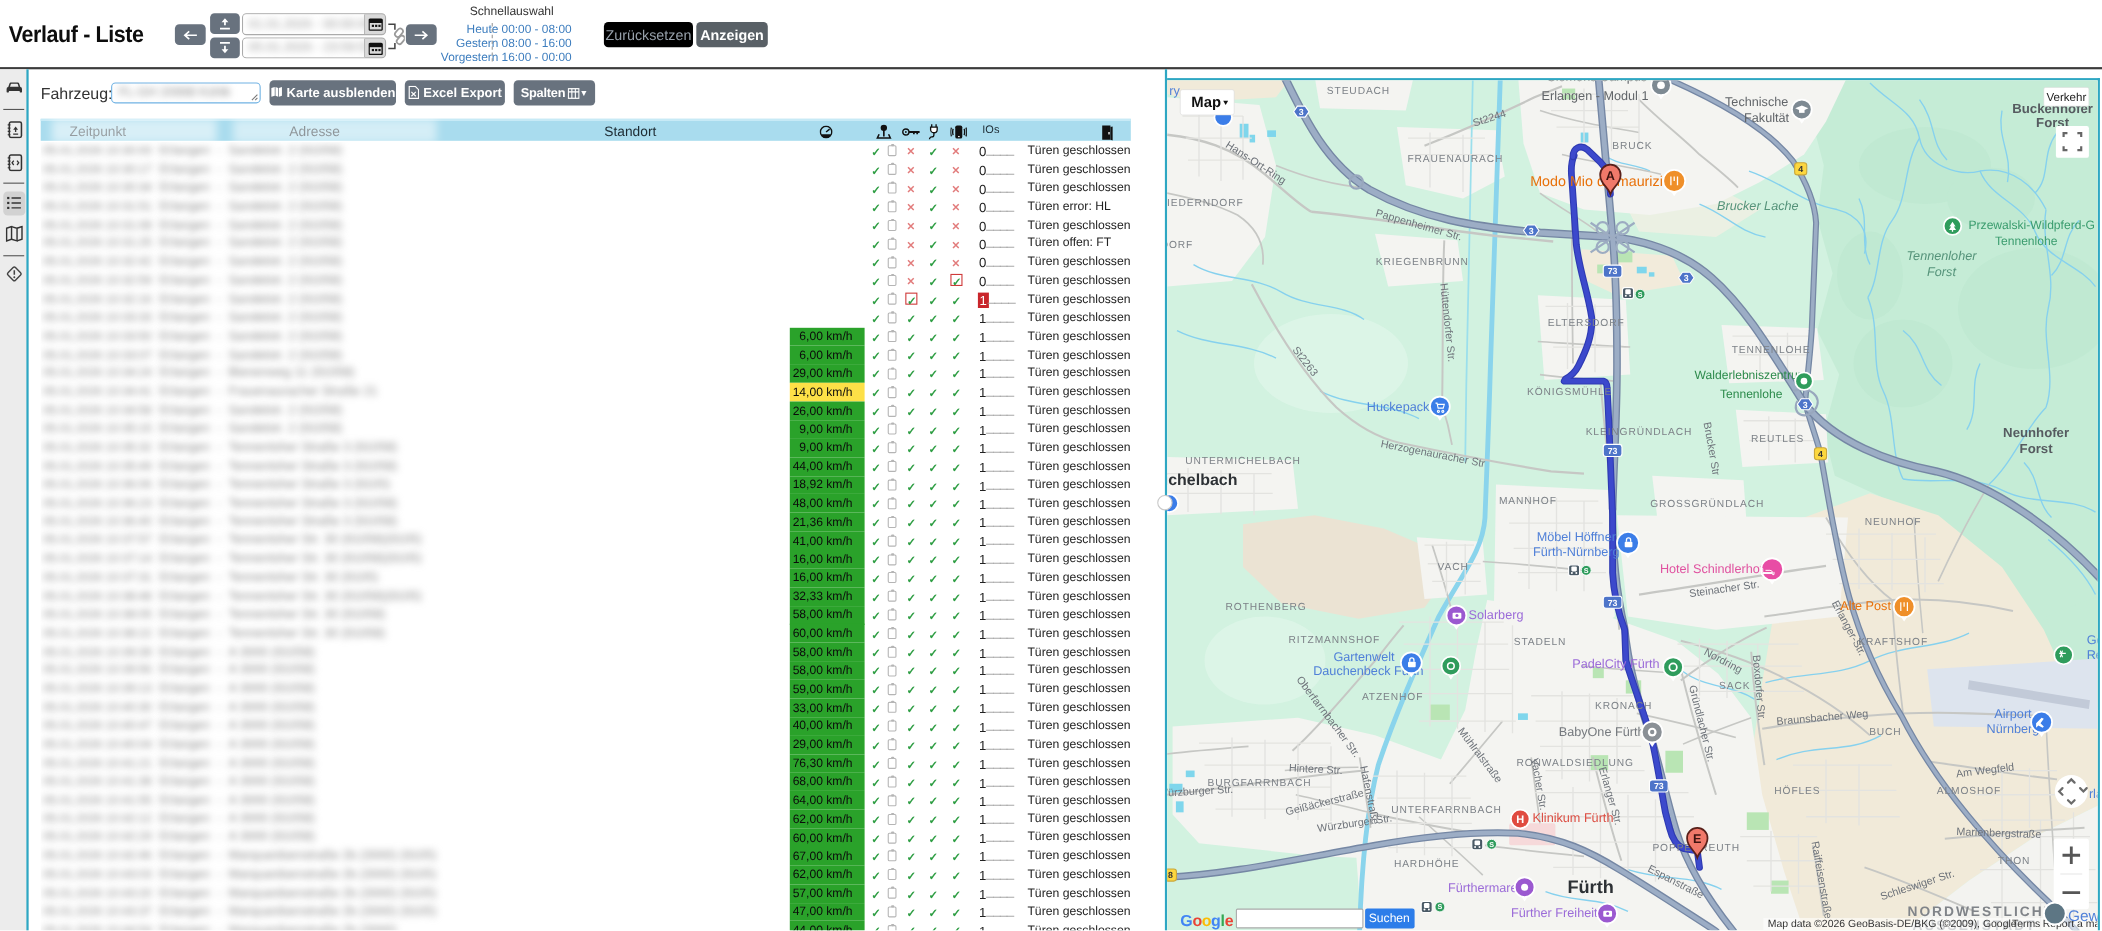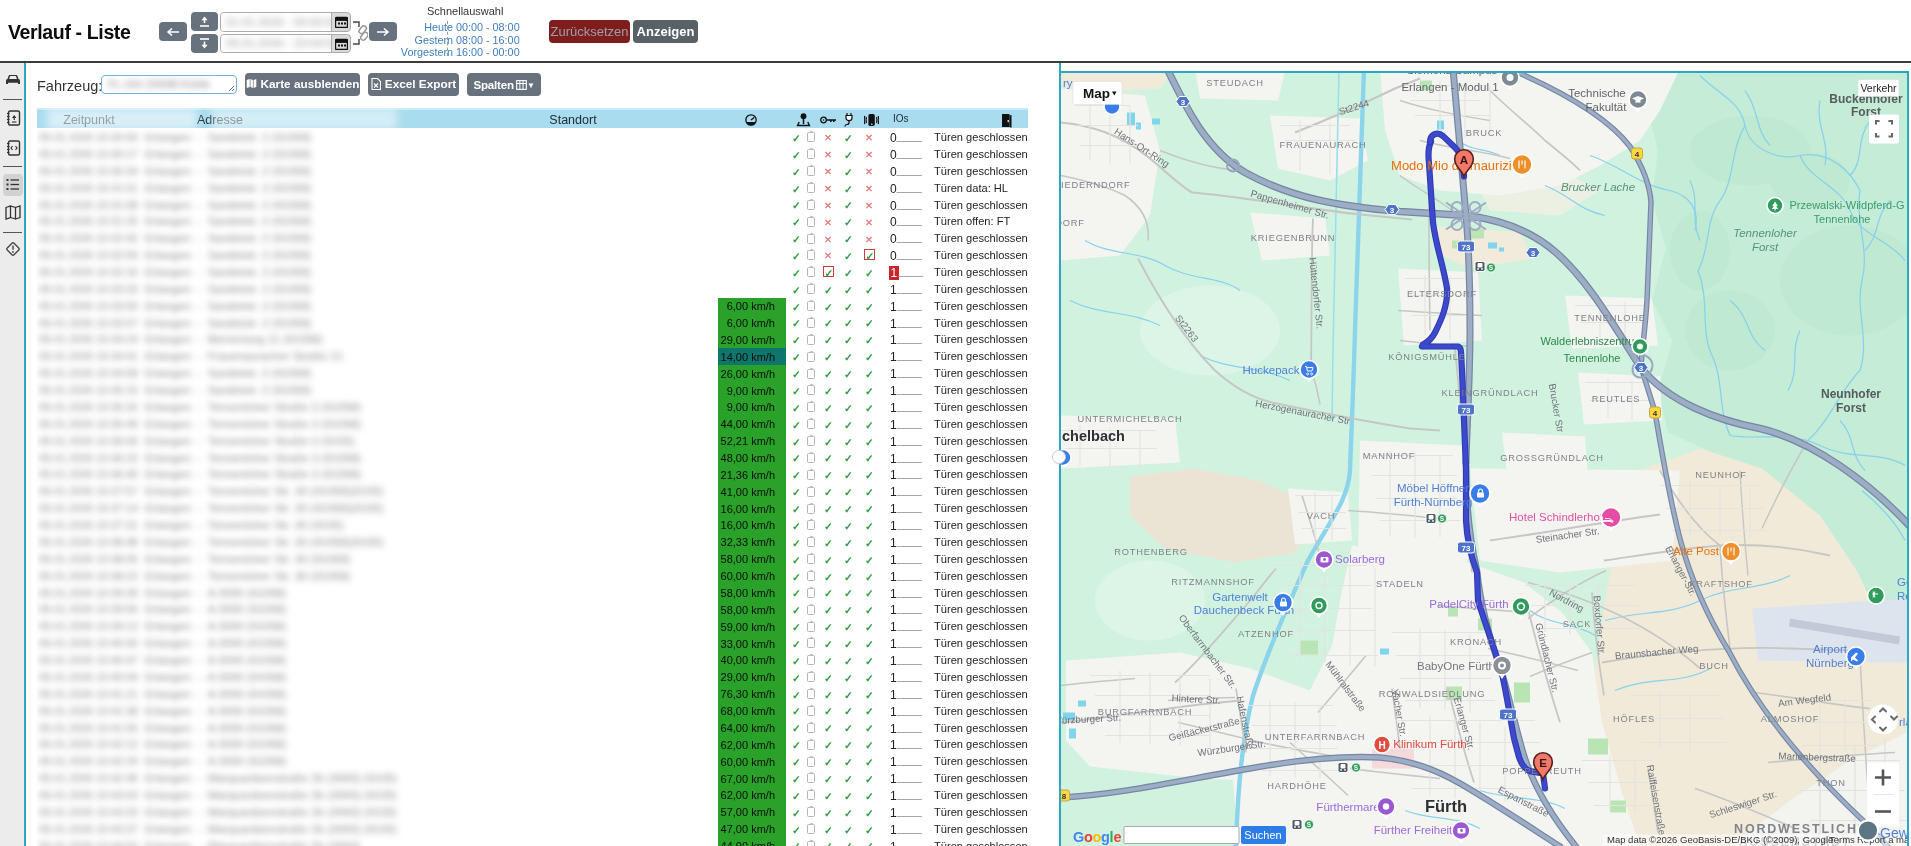--- a/index.html
+++ b/index.html
@@ -74,21 +74,21 @@
 </svg>
 <div class="btn" style="left:369px;top:22px;width:28px;height:19px"><svg width="14" height="10" viewBox="0 0 14 10" style="margin-top:4.5px">
         <path d="M1 5 H12 M8 1.5 L12 5 L8 8.5" fill="none" stroke="#fff" stroke-width="1.5"></path>
       </svg></div>
 
 <div class="abs" style="left:427px;top:5px;width:70px;font-size:11px;color:#333">Schnellauswahl</div>
 <div class="abs" style="left:398px;top:21px;width:55px;text-align:right;font-size:10.8px;color:#3d7dbe;line-height:12.6px">Heute<br>Gestern<br>Vorgestern</div>
 <div class="abs" style="left:447px;top:21px;height:35px;border-left:1px dashed #9a9a9a"></div>
 <div class="abs" style="left:456px;top:21px;font-size:10.8px;color:#3d7dbe;line-height:12.6px">00:00 - 08:00<br>08:00 - 16:00<br>16:00 - 00:00</div>
 
-<div class="abs" style="left:549px;top:20px;width:81px;height:23px;background:#7f1d1d;border-radius:4px;color:#97a0aa;font-size:13px;text-align:center;line-height:23px">Zurücksetzen</div>
+<div class="abs" style="left:549px;top:20px;width:81px;height:23px;background:#000000;border-radius:4px;color:#97a0aa;font-size:13px;text-align:center;line-height:23px">Zurücksetzen</div>
 <div class="abs" style="left:633px;top:20px;width:65px;height:23px;background:#596066;border-radius:4px;color:#fff;font-weight:bold;font-size:13px;text-align:center;line-height:23px">Anzeigen</div>
 
 <div class="abs" style="left:0;top:61px;width:1911px;height:1.6px;background:#3c3c3c"></div>
 
 <div class="abs" style="left:0;top:63px;width:25.5px;height:783px;background:#ececec;border-right:2px solid #2ea7c3">
  <svg class="abs" style="left:5px;top:11px" width="16" height="12" viewBox="0 0 16 12" fill="#333">
         <path d="M2.5 5 L3.6 1.8 Q3.9 1 4.8 1 L11.2 1 Q12.1 1 12.4 1.8 L13.5 5 Q15 5.2 15 6.8 L15 9.5 Q15 10 14.5 10 L13.4 10 Q12.9 10 12.9 9.5 L12.9 8.8 L3.1 8.8 L3.1 9.5 Q3.1 10 2.6 10 L1.5 10 Q1 10 1 9.5 L1 6.8 Q1 5.2 2.5 5 Z M4.1 4.9 L11.9 4.9 L11.1 2.4 Q11 2.1 10.6 2.1 L5.4 2.1 Q5 2.1 4.9 2.4 Z"></path>
         <circle cx="3.6" cy="6.9" r="1" fill="#333"></circle>
         <circle cx="12.4" cy="6.9" r="1" fill="#333"></circle>
       </svg>
@@ -217,21 +217,21 @@
       <div class="abs" style="left:0;top:0px;width:991px;height:0">
         <span class="blur" style="position:absolute;left:2px;top:52.8px;font-size:10.8px">05.01.2026 10:31:51</span>
         <span class="blur" style="position:absolute;left:108px;top:52.8px;font-size:11.5px">Erlangen&nbsp;&nbsp;-&nbsp;&nbsp;Sandelstr. 2 (91058)</span>
         <span style="position:absolute;left:755px;top:53.61px;font-size:10.5px;font-weight:bold;color:#2f9e44">✓</span>
         <span style="position:absolute;left:770px;top:54.11px;width:8px;height:10px;border:1.1px solid #b5b5b5;border-radius:1.5px"></span>
         <span style="position:absolute;left:772.6px;top:53.11px;width:3px;height:2px;border:1.1px solid #b5b5b5;border-radius:1px;background:#fff"></span>
         <span style="position:absolute;left:787px;top:54.11px;font-size:9.5px;font-weight:bold;color:#e27c7c">✕</span>
         <span style="position:absolute;left:807px;top:53.61px;font-size:10.5px;font-weight:bold;color:#2f9e44">✓</span>
         <span style="position:absolute;left:828px;top:54.11px;font-size:9.5px;font-weight:bold;color:#e27c7c">✕</span>
         <span style="position:absolute;left:853px;top:52.8px;font-size:12px;color:#222">0<span style="color:#9a9a9a;letter-spacing:-0.5px;position:relative;top:-3px">____</span></span>
-        <span style="position:absolute;left:897px;top:52.8px;font-size:11.1px;color:#222">Türen data: HL</span>
+        <span style="position:absolute;left:897px;top:52.8px;font-size:11.1px;color:#222">Türen error: HL</span>
       </div>
       <div class="abs" style="left:0;top:0px;width:991px;height:0">
         <span class="blur" style="position:absolute;left:2px;top:69.7px;font-size:10.8px">05.01.2026 10:31:08</span>
         <span class="blur" style="position:absolute;left:108px;top:69.7px;font-size:11.5px">Erlangen&nbsp;&nbsp;-&nbsp;&nbsp;Sandelstr. 2 (91058)</span>
         <span style="position:absolute;left:755px;top:70.48px;font-size:10.5px;font-weight:bold;color:#2f9e44">✓</span>
         <span style="position:absolute;left:770px;top:70.98px;width:8px;height:10px;border:1.1px solid #b5b5b5;border-radius:1.5px"></span>
         <span style="position:absolute;left:772.6px;top:69.98px;width:3px;height:2px;border:1.1px solid #b5b5b5;border-radius:1px;background:#fff"></span>
         <span style="position:absolute;left:787px;top:70.98px;font-size:9.5px;font-weight:bold;color:#e27c7c">✕</span>
         <span style="position:absolute;left:807px;top:70.48px;font-size:10.5px;font-weight:bold;color:#2f9e44">✓</span>
         <span style="position:absolute;left:828px;top:70.98px;font-size:9.5px;font-weight:bold;color:#e27c7c">✕</span>
@@ -336,21 +336,21 @@
         <span style="position:absolute;left:772.6px;top:204.94px;width:3px;height:2px;border:1.1px solid #b5b5b5;border-radius:1px;background:#fff"></span>
         <span style="position:absolute;left:787px;top:205.44px;font-size:10.5px;font-weight:bold;color:#2f9e44">✓</span>
         <span style="position:absolute;left:807px;top:205.44px;font-size:10.5px;font-weight:bold;color:#2f9e44">✓</span>
         <span style="position:absolute;left:828px;top:205.44px;font-size:10.5px;font-weight:bold;color:#2f9e44">✓</span>
         <span style="position:absolute;left:853px;top:204.6px;font-size:12px;color:#222">1<span style="color:#9a9a9a;letter-spacing:-0.5px;position:relative;top:-3px">____</span></span>
         <span style="position:absolute;left:897px;top:204.6px;font-size:11.1px;color:#222">Türen geschlossen</span>
       </div>
       <div class="abs" style="left:0;top:0px;width:991px;height:0">
         <span class="blur" style="position:absolute;left:2px;top:221.5px;font-size:10.8px">05.01.2026 10:34:41</span>
         <span class="blur" style="position:absolute;left:108px;top:221.5px;font-size:11.5px">Erlangen&nbsp;&nbsp;-&nbsp;&nbsp;Frauenauracher Straße 21</span>
-        <div style="position:absolute;left:681px;top:219.3px;width:68px;height:16.87px;background:#0f766e;color:#0b0b0b;font-size:11px;text-align:right;padding:2.6px 11px 0 0">14,00 km/h</div>
+        <div style="position:absolute;left:681px;top:219.3px;width:68px;height:16.87px;background:#fde047;color:#0b0b0b;font-size:11px;text-align:right;padding:2.6px 11px 0 0">14,00 km/h</div>
         <span style="position:absolute;left:755px;top:222.31px;font-size:10.5px;font-weight:bold;color:#2f9e44">✓</span>
         <span style="position:absolute;left:770px;top:222.81px;width:8px;height:10px;border:1.1px solid #b5b5b5;border-radius:1.5px"></span>
         <span style="position:absolute;left:772.6px;top:221.81px;width:3px;height:2px;border:1.1px solid #b5b5b5;border-radius:1px;background:#fff"></span>
         <span style="position:absolute;left:787px;top:222.31px;font-size:10.5px;font-weight:bold;color:#2f9e44">✓</span>
         <span style="position:absolute;left:807px;top:222.31px;font-size:10.5px;font-weight:bold;color:#2f9e44">✓</span>
         <span style="position:absolute;left:828px;top:222.31px;font-size:10.5px;font-weight:bold;color:#2f9e44">✓</span>
         <span style="position:absolute;left:853px;top:221.5px;font-size:12px;color:#222">1<span style="color:#9a9a9a;letter-spacing:-0.5px;position:relative;top:-3px">____</span></span>
         <span style="position:absolute;left:897px;top:221.5px;font-size:11.1px;color:#222">Türen geschlossen</span>
       </div>
       <div class="abs" style="left:0;top:0px;width:991px;height:0">
@@ -401,21 +401,21 @@
         <span style="position:absolute;left:772.6px;top:289.29px;width:3px;height:2px;border:1.1px solid #b5b5b5;border-radius:1px;background:#fff"></span>
         <span style="position:absolute;left:787px;top:289.79px;font-size:10.5px;font-weight:bold;color:#2f9e44">✓</span>
         <span style="position:absolute;left:807px;top:289.79px;font-size:10.5px;font-weight:bold;color:#2f9e44">✓</span>
         <span style="position:absolute;left:828px;top:289.79px;font-size:10.5px;font-weight:bold;color:#2f9e44">✓</span>
         <span style="position:absolute;left:853px;top:289.0px;font-size:12px;color:#222">1<span style="color:#9a9a9a;letter-spacing:-0.5px;position:relative;top:-3px">____</span></span>
         <span style="position:absolute;left:897px;top:289.0px;font-size:11.1px;color:#222">Türen geschlossen</span>
       </div>
       <div class="abs" style="left:0;top:0px;width:991px;height:0">
         <span class="blur" style="position:absolute;left:2px;top:305.9px;font-size:10.8px">05.01.2026 10:36:06</span>
         <span class="blur" style="position:absolute;left:108px;top:305.9px;font-size:11.5px">Erlangen&nbsp;&nbsp;-&nbsp;&nbsp;Tennenloher Straße 3 (9105)</span>
-        <div style="position:absolute;left:681px;top:303.7px;width:68px;height:16.87px;background:#2aa22a;color:#0b0b0b;font-size:11px;text-align:right;padding:2.6px 11px 0 0">52,21 km/h</div>
+        <div style="position:absolute;left:681px;top:303.7px;width:68px;height:16.87px;background:#2aa22a;color:#0b0b0b;font-size:11px;text-align:right;padding:2.6px 11px 0 0">18,92 km/h</div>
         <span style="position:absolute;left:755px;top:306.66px;font-size:10.5px;font-weight:bold;color:#2f9e44">✓</span>
         <span style="position:absolute;left:770px;top:307.16px;width:8px;height:10px;border:1.1px solid #b5b5b5;border-radius:1.5px"></span>
         <span style="position:absolute;left:772.6px;top:306.16px;width:3px;height:2px;border:1.1px solid #b5b5b5;border-radius:1px;background:#fff"></span>
         <span style="position:absolute;left:787px;top:306.66px;font-size:10.5px;font-weight:bold;color:#2f9e44">✓</span>
         <span style="position:absolute;left:807px;top:306.66px;font-size:10.5px;font-weight:bold;color:#2f9e44">✓</span>
         <span style="position:absolute;left:828px;top:306.66px;font-size:10.5px;font-weight:bold;color:#2f9e44">✓</span>
         <span style="position:absolute;left:853px;top:305.9px;font-size:12px;color:#222">1<span style="color:#9a9a9a;letter-spacing:-0.5px;position:relative;top:-3px">____</span></span>
         <span style="position:absolute;left:897px;top:305.9px;font-size:11.1px;color:#222">Türen geschlossen</span>
       </div>
       <div class="abs" style="left:0;top:0px;width:991px;height:0">
@@ -727,21 +727,21 @@
         <span style="position:absolute;left:787px;top:711.5400000000001px;font-size:10.5px;font-weight:bold;color:#2f9e44">✓</span>
         <span style="position:absolute;left:807px;top:711.5400000000001px;font-size:10.5px;font-weight:bold;color:#2f9e44">✓</span>
         <span style="position:absolute;left:828px;top:711.5400000000001px;font-size:10.5px;font-weight:bold;color:#2f9e44">✓</span>
         <span style="position:absolute;left:853px;top:710.7px;font-size:12px;color:#222">1<span style="color:#9a9a9a;letter-spacing:-0.5px;position:relative;top:-3px">____</span></span>
         <span style="position:absolute;left:897px;top:710.7px;font-size:11.1px;color:#222">Türen geschlossen</span>
       </div>
     </div>
 
 <div class="abs" style="left:37px;top:108px;width:991px;height:20.2px;background:#a9dcee;border-top:2px solid #c7eaf6">
  <div class="abs" style="left:0;top:3px;width:104px;text-align:center;font-size:12.5px;color:#1d2b33">Zeitpunkt</div>
- <div class="abs" style="left:160px;top:3px;width:178px;font-size:12.5px;color:#1d2b33">Adresse</div>
+ <div class="abs" style="left:160px;top:3px;width:178px;text-align:center;font-size:12.5px;color:#1d2b33">Adresse</div>
  <div class="abs" style="left:447px;top:3px;width:178px;text-align:center;font-size:12.5px;color:#1d2b33">Standort</div>
  <svg class="abs" style="left:708px;top:4px" width="12" height="12" viewBox="0 0 12 12">
         <circle cx="6" cy="6" r="5.2" fill="none" stroke="#111" stroke-width="1.3"></circle>
         <path d="M6 6 L9.2 3.4" stroke="#111" stroke-width="1.3"></path>
         <path d="M1.6 8 A4.6 4.6 0 0 0 10.4 8 Z" fill="#111"></path>
       </svg>
  <svg class="abs" style="left:759px;top:3px" width="15" height="14" viewBox="0 0 15 14">
         <circle cx="7.5" cy="3.2" r="2.9" fill="#111"></circle>
         <line x1="7.5" y1="5.5" x2="7.5" y2="11" stroke="#111" stroke-width="1.5"></line>
         <path d="M3.2 9 L1.6 12.5 L13.4 12.5 L11.8 9" fill="none" stroke="#111" stroke-width="1.4"></path>

